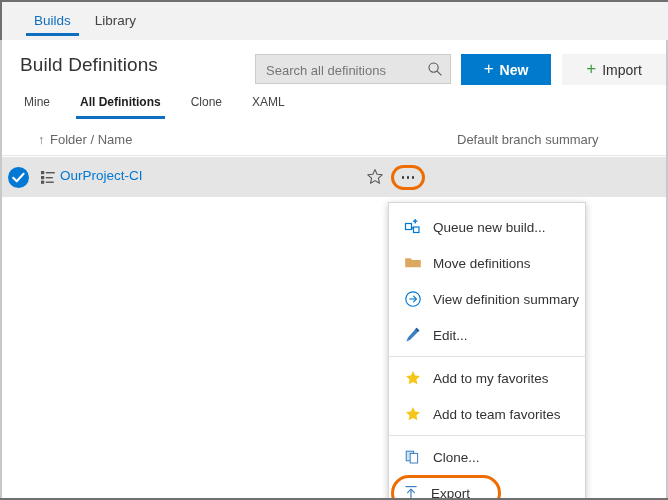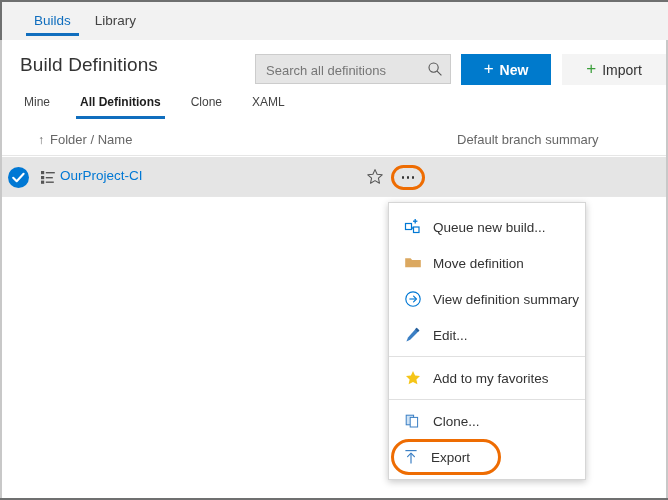--- a/index.html
+++ b/index.html
@@ -471,21 +471,21 @@
       </span>
       <span>Queue new build...</span>
     </div>
 
     <div class="ctx-item">
       <span class="ctx-icon">
         <svg width="18" height="18" viewBox="0 0 18 18">
           <path d="M1.2 4.2 H6.6 L8.1 5.9 H16.8 V13.2 H1.2 Z" fill="#dba860"></path>
         </svg>
       </span>
-      <span>Move definition</span>
+      <span>Move definitions</span>
     </div>
 
     <div class="ctx-item">
       <span class="ctx-icon">
         <svg width="18" height="18" viewBox="0 0 18 18">
           <circle cx="9" cy="9" r="7.2" fill="none" stroke="#0078d4" stroke-width="1.15"></circle>
           <line x1="5.4" y1="9" x2="12.1" y2="9" stroke="#0078d4" stroke-width="1.15"></line>
           <path d="M9.6 6.2 L12.4 9 L9.6 11.8" fill="none" stroke="#0078d4" stroke-width="1.15" stroke-linecap="round" stroke-linejoin="round"></path>
         </svg>
       </span>
@@ -506,20 +506,28 @@
 
     <div class="ctx-item">
       <span class="ctx-icon">
         <svg width="18" height="18" viewBox="0 0 18 18">
           <path d="M9 2 L11.1 6.5 L16 7.1 L12.4 10.5 L13.4 15.3 L9 12.9 L4.6 15.3 L5.6 10.5 L2 7.1 L6.9 6.5 Z" fill="#f5c518"></path>
         </svg>
       </span>
       <span>Add to my favorites</span>
     </div>
 
+    <div class="ctx-item">
+      <span class="ctx-icon">
+        <svg width="18" height="18" viewBox="0 0 18 18">
+          <path d="M9 2 L11.1 6.5 L16 7.1 L12.4 10.5 L13.4 15.3 L9 12.9 L4.6 15.3 L5.6 10.5 L2 7.1 L6.9 6.5 Z" fill="#f5c518"></path>
+        </svg>
+      </span>
+      <span>Add to team favorites</span>
+    </div>
 
     <div class="ctx-sep"></div>
 
     <div class="ctx-item">
       <span class="ctx-icon">
         <svg width="18" height="18" viewBox="0 0 18 18">
           <rect x="2.2" y="3.2" width="7.4" height="9.6" fill="#cfe3f5" stroke="#3b7fc4" stroke-width="1"></rect>
           <rect x="6.2" y="5.4" width="7.4" height="9.6" fill="#ffffff" stroke="#3b7fc4" stroke-width="1"></rect>
         </svg>
       </span>

